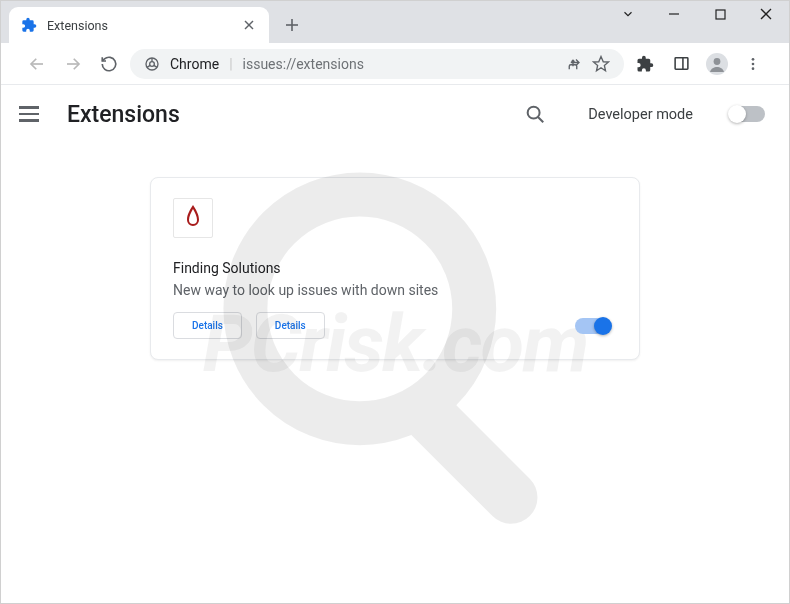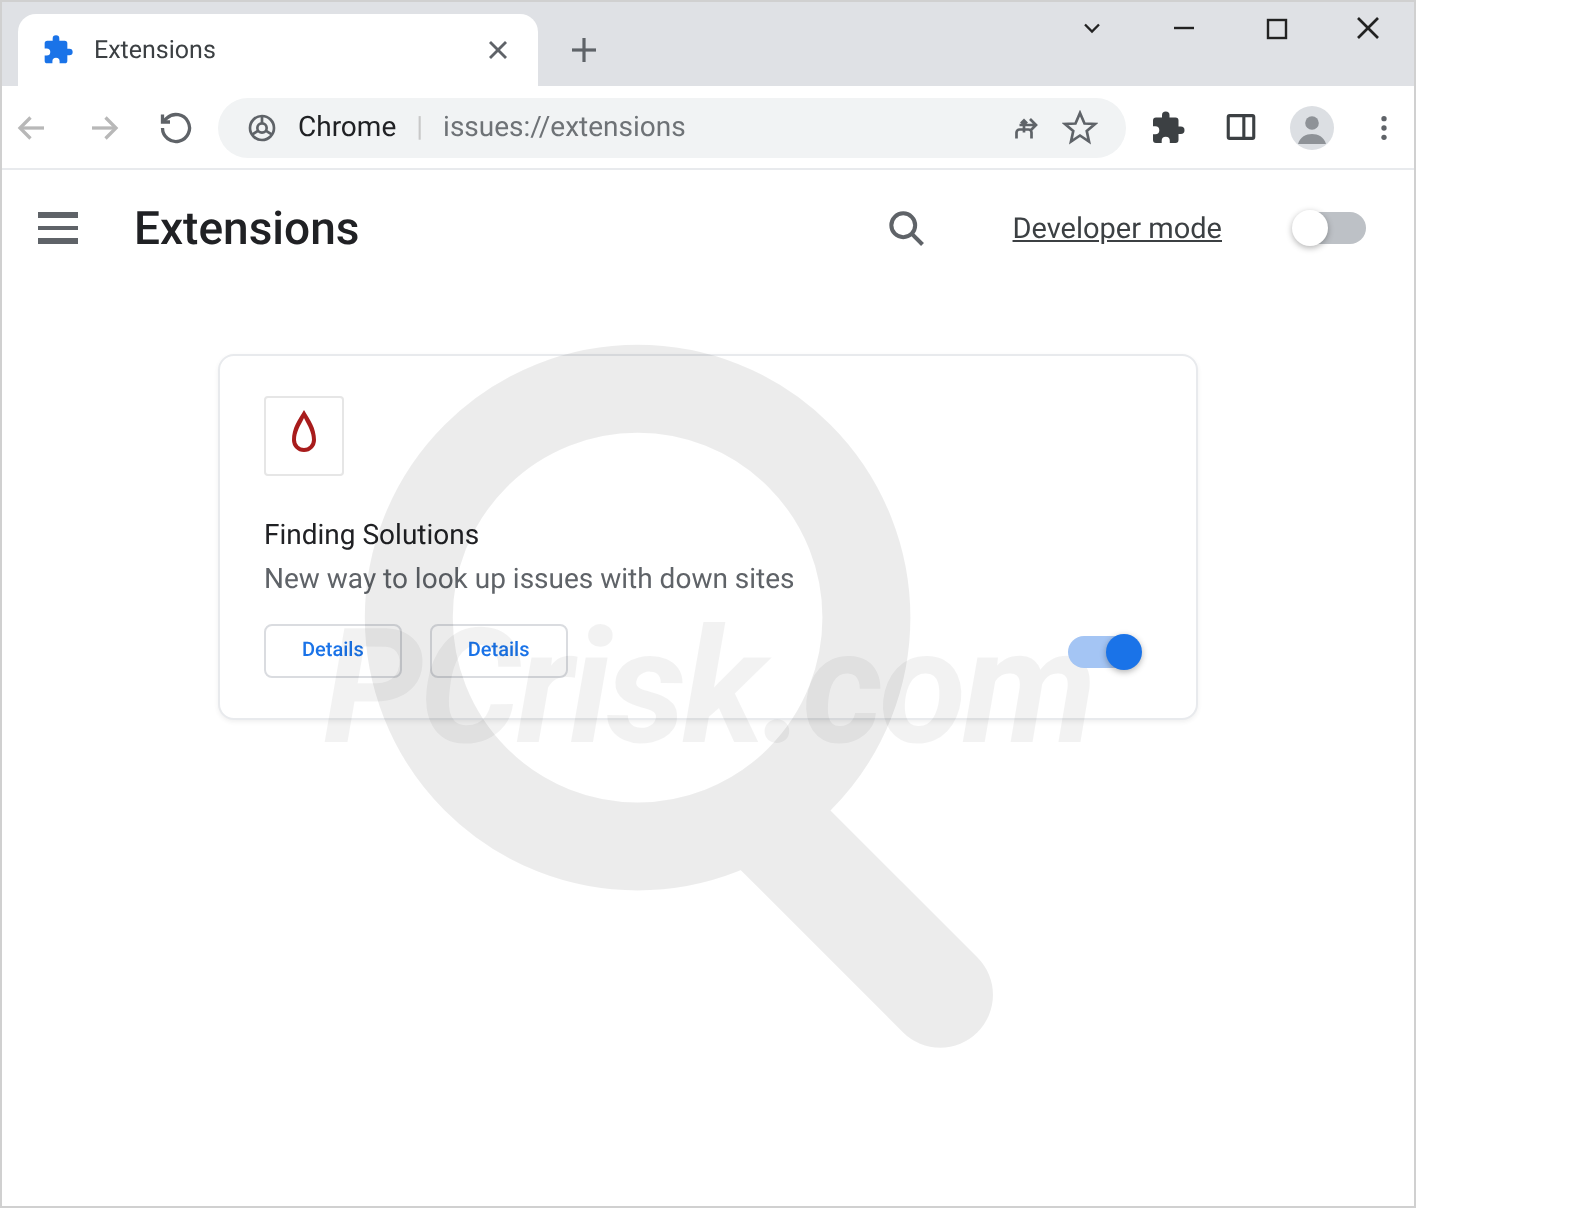--- a/index.html
+++ b/index.html
@@ -1,45 +1,45 @@
 <!DOCTYPE html>
 <html><head>
 <meta charset="utf-8">
 <style>
 * { margin:0; padding:0; box-sizing:border-box; font-family:-apple-system,BlinkMacSystemFont,"Segoe UI",Roboto,Arial,sans-serif; }
 body { width:790px; height:604px; background:#fff; overflow:hidden; position:relative; }
-.window { width:708px; height:604px; border:1px solid #d0d0d0; background:#c2410c; display:flex; flex-direction:column; }
+.window { width:790px; height:604px; border:1px solid #d0d0d0; background:#c2410c; display:flex; flex-direction:column; }
 
 .tabstrip { height:42px; background:#dfe1e5; display:flex; align-items:flex-end; padding-left:8px; position:relative; }
 .tabstrip .win-controls { position:absolute; right:0; top:-4px; display:flex; }
 .win-btn { width:46px; height:34px; display:flex; align-items:center; justify-content:center; color:#222; }
 .tab { background:#fff; height:36px; border-radius:9px 9px 0 0; display:flex; align-items:center; padding:0 12px; gap:10px; width:260px; position:relative; }
 .tab .favicon { width:16px; height:16px; color:#1a73e8; }
 .tab .title { font-size:12.5px; color:#3c4043; flex:1; }
 .tab .close { width:16px; height:16px; display:flex; align-items:center; justify-content:center; color:#5f6368; border-radius:50%; }
 .newtab { width:30px; height:30px; display:flex; align-items:center; justify-content:center; margin-left:8px; border-radius:50%; color:#5f6368; margin-bottom:3px; }
 
-.toolbar { height:42px; background:#fff; border-bottom:1px solid #e8eaed; display:flex; align-items:center; padding:0 0; gap:6px; }
+.toolbar { height:42px; background:#fff; border-bottom:1px solid #e8eaed; display:flex; align-items:center; padding:0 21px; gap:6px; }
 .tb-btn { width:30px; height:30px; display:flex; align-items:center; justify-content:center; border-radius:50%; color:#5f6368; }
 .tb-btn.disabled { color:#b8b8b8; }
 .omnibox { flex:1; height:30px; background:#f1f3f4; border-radius:15px; display:flex; align-items:center; padding:0 14px; gap:10px; color:#5f6368; font-size:14px; }
 .omnibox .secure { width:16px; height:16px; color:#5f6368; }
 .omnibox .host { color:#202124; }
 .omnibox .path { color:#6e7276; }
 .omnibox .spacer { flex:1; }
 .omnibox .ox-icon { width:18px; height:18px; }
 
 .content { flex:1; background:#fff; position:relative; }
 .ext-header { height:58px; display:flex; align-items:center; padding:0 18px; gap:24px; }
 .hamburger { width:24px; height:24px; display:flex; flex-direction:column; justify-content:center; gap:4px; }
 .hamburger span { height:2.5px; background:#5f6368; width:20px; }
 .page-title { font-size:23px; color:#202124; font-weight:500; }
 .ext-header .hspacer { flex:1; }
 .search-ico { width:22px; height:22px; color:#5f6368; }
-.devmode { font-size:14.5px; color:#3c4043; margin-left:18px;text-decoration:underline; }
+.devmode { font-size:14.5px; color:#3c4043; margin-left:18px; }
 .toggle { width:36px; height:16px; background:#bdc1c6; border-radius:10px; position:relative; margin-left:12px; margin-right:6px; }
 .toggle .knob { position:absolute; width:18px; height:18px; background:#fff; border-radius:50%; top:-1px; left:-1px; box-shadow:0 1px 3px rgba(0,0,0,.3); }
 .toggle.on { background:#a4c5f4; }
 .toggle.on .knob { left:19px; background:#1a73e8; }
 
 .card { width:490px; margin:34px auto 0; border:1px solid #e8eaed; border-radius:8px; box-shadow:0 1px 2px rgba(60,64,67,.08); padding:20px 22px; background:#fff; }
 .card-top { display:flex; gap:22px; min-height:100px;flex-direction:column; }
 .ext-icon { width:40px; height:40px; border:1px solid #e6e6e6; border-radius:2px; display:flex; align-items:center; justify-content:center; background:#fff; }
 .ext-name { font-size:14px; color:#202124; margin-bottom:6px; }
 .ext-desc { font-size:14px; color:#5f6368; }

